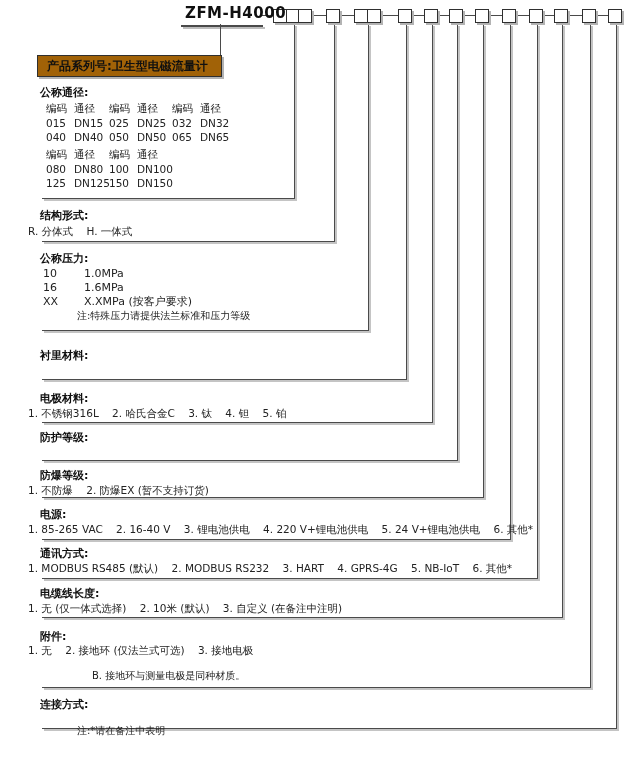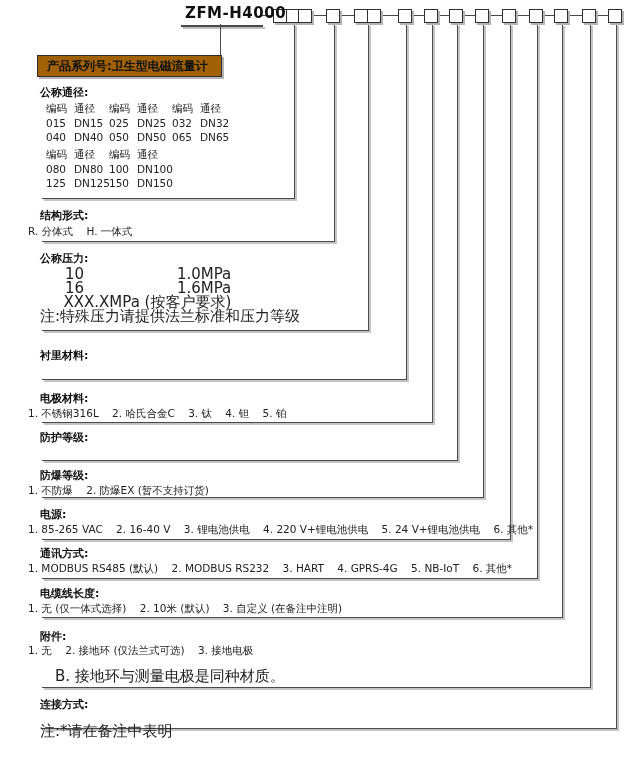--- a/index.html
+++ b/index.html
@@ -15,26 +15,26 @@
   .code-cell{box-sizing:border-box;width:14px;height:14px;border:1.5px solid #2f2f2f;background:#fff;}
   .code-cell:not(:first-child){margin-left:-1.5px;}
   .leader{position:absolute;left:42px;top:24px;border-right:1.5px solid #4a4a4a;
         border-bottom:1.5px solid #4a4a4a;box-shadow:2px 2px 0 #c4c4c4;z-index:1;}
   .vseg{position:absolute;left:220px;top:24px;width:0;height:32px;border-right:1.5px solid #4a4a4a;z-index:1;}
   .series-box{position:absolute;left:37px;top:55px;width:185px;height:22px;box-sizing:border-box;
         border:1.5px solid #2f2f2f;background:#a16207;box-shadow:2px 2px 0 #b3b3b3;z-index:2;
         font-size:12px;font-weight:bold;line-height:20px;padding-left:9px;color:#101010;}
   .sec-title{position:absolute;left:40px;font-size:11px;font-weight:bold;line-height:13px;color:#101010;z-index:2;white-space:pre;}
   .sec-items{position:absolute;left:28px;font-size:10.5px;line-height:12px;color:#222;z-index:2;white-space:pre;}
-  .sec-note{position:absolute;font-size:15px;line-height:12px;color:#222;z-index:2;white-space:pre;}
+  .sec-note{position:absolute;font-size:10px;line-height:12px;color:#222;z-index:2;white-space:pre;margin-left:37px;}
   .dn-grid{position:absolute;left:46px;display:grid;grid-template-columns:28px 35px 28px 35px 28px 45px;
         font-size:10.5px;line-height:14.5px;color:#222;z-index:2;}
   .dn-grid span{white-space:pre;}
   .pr-grid{position:absolute;left:43px;display:grid;grid-template-columns:41px auto;
-        font-size:15px;line-height:14px;color:#222;z-index:2;text-align:right;}
+        font-size:11px;line-height:14px;color:#222;z-index:2;}
   .pr-grid span{white-space:pre;}
 </style>
 </head>
 <body>
 
 <div class="page">
 
   <div class="model-title">ZFM-H4000</div>
   <div class="model-underline"></div>
   <div class="connector"></div>

